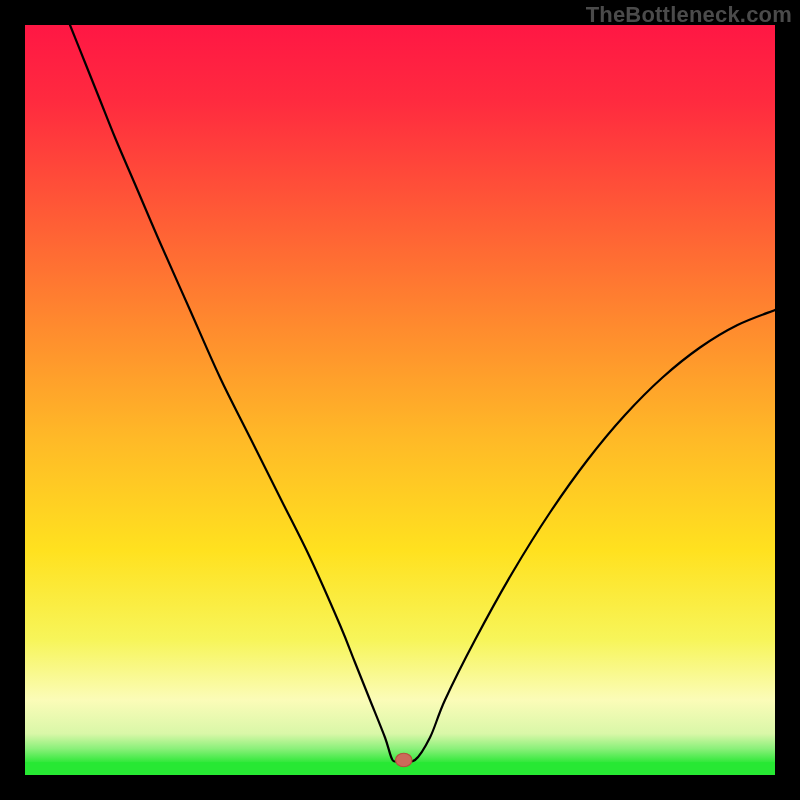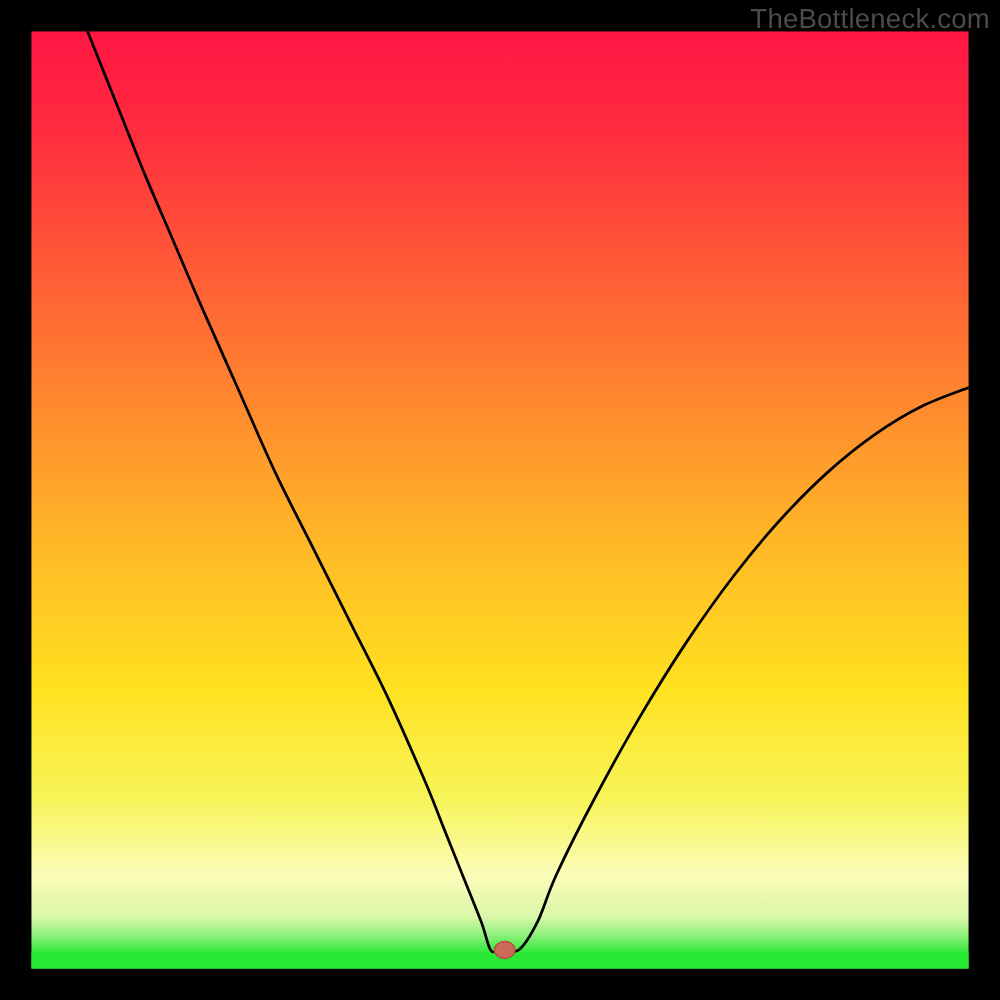--- a/index.html
+++ b/index.html
@@ -23,21 +23,21 @@
     top: 25px;
     width: 750px;
     height: 750px;
   }
   .watermark {
     position: absolute;
     top: 2px;
     right: 8px;
     color: #4b4b4b;
     font-size: 22px;
-    font-weight: 400;
+    font-weight: 700;
     letter-spacing: 0.2px;
     user-select: none;
   }
 </style>
 </head>
 <body>
 
 <div class="frame">
   <svg class="plot" viewBox="0 0 100 100" preserveAspectRatio="none">
     <defs>

